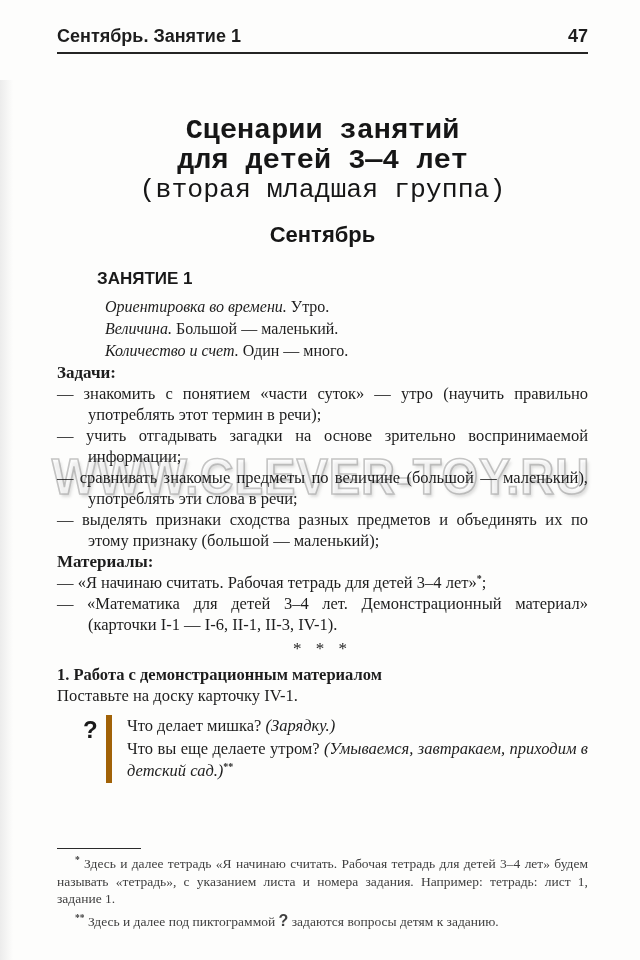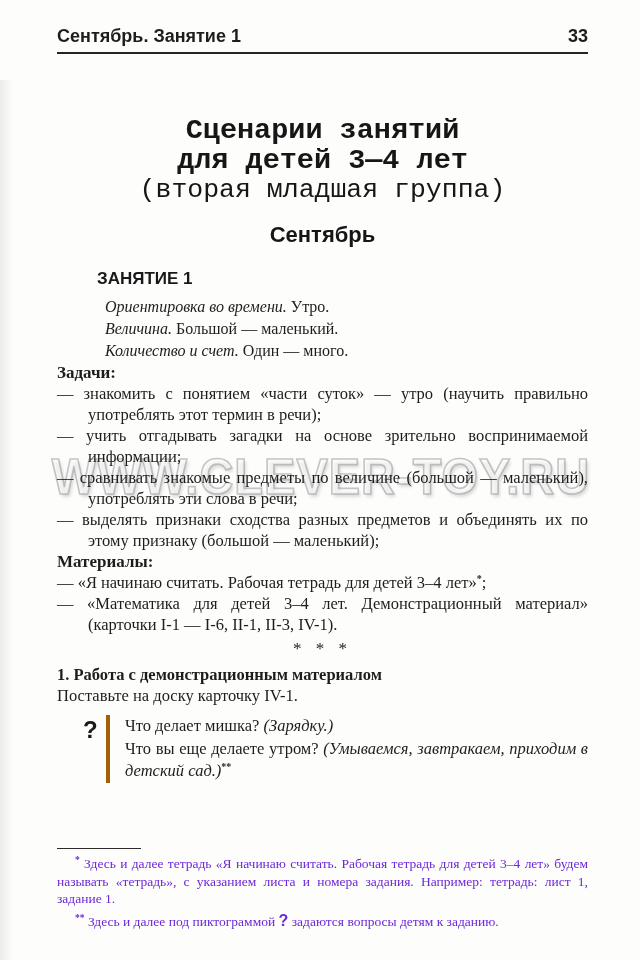--- a/index.html
+++ b/index.html
@@ -26,44 +26,44 @@
   .topics{margin-top:7px;margin-left:48px;font-size:16px;line-height:22px;}
   .para-heading{font-weight:bold;font-size:17px;line-height:21px;}
   .list{font-size:16.5px;line-height:21px;text-align:justify;}
   .hang{text-indent:-31px;padding-left:31px;}
   .divider{text-align:center;font-size:17px;margin-top:4px;letter-spacing:5px;}
   .sec-heading{font-weight:bold;font-size:16.5px;line-height:21px;margin-top:5px;}
   .intro{font-size:16.5px;line-height:22px;}
   .q-block{display:flex;margin-top:8px;}
   .q-mark{width:49px;box-sizing:border-box;padding-left:26px;padding-top:1px;
     font-family:"Liberation Sans",sans-serif;font-weight:bold;font-size:24px;color:#1a1a1a;}
-  .q-lines{flex:1;border-left:4px solid #a16207;padding-left:15px;
+  .q-lines{flex:1;border-left:6px solid #a16207;padding-left:15px;
     font-size:16.5px;line-height:22.5px;text-align:justify;}
   sup.fn-mark{font-size:10px;line-height:0;font-weight:bold;}
   .footnotes{position:absolute;left:57px;top:848px;width:531px;z-index:1;
-    font-size:13.5px;line-height:17.5px;text-align:justify;color:#6d28d9;}
+    font-size:13.5px;line-height:17.5px;text-align:justify;color:#404040;}
   .fn-rule{width:84px;border-top:1.5px solid #2a2a2a;margin-bottom:6px;}
   .fn{margin:0;text-indent:18px;}
   .fn + .fn{margin-top:4px;}
   .fn sup{font-size:9.5px;line-height:0;font-weight:bold;}
   .fn-q{font-family:"Liberation Sans",sans-serif;font-weight:bold;font-size:16px;}
   i{font-style:italic;}
 </style>
 </head>
 <body>
 
 <div class="page">
   <div class="edge-left"></div>
   <div class="watermark">WWW.CLEVER-TOY.RU</div>
 
   <div class="content">
 
     <div class="running-header">
       <span>Сентябрь. Занятие 1</span>
-      <span>33</span>
+      <span>47</span>
     </div>
 
     <div class="book-title">
       <div>Сценарии занятий</div>
       <div>для детей 3—4 лет</div>
       <div class="sub">(вторая младшая группа)</div>
     </div>
 
     <div class="month">Сентябрь</div>
 

